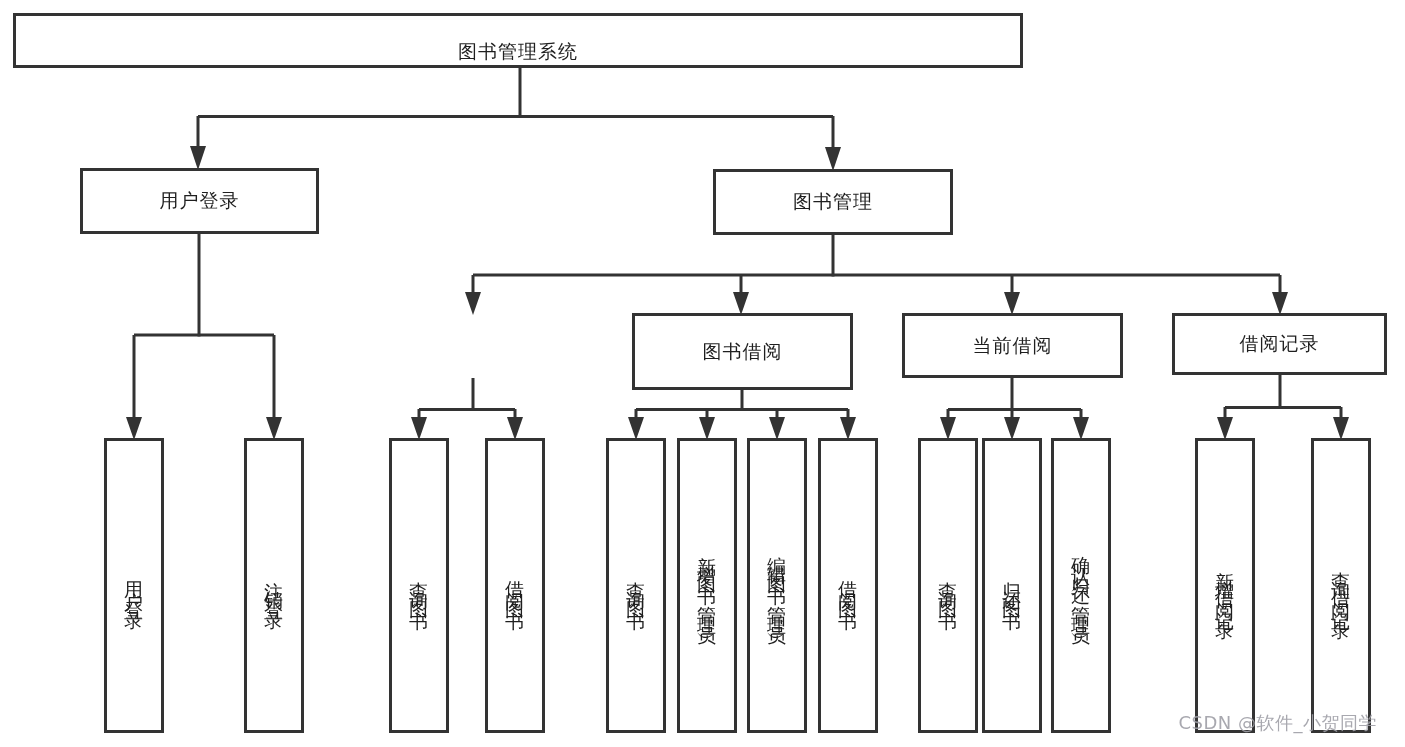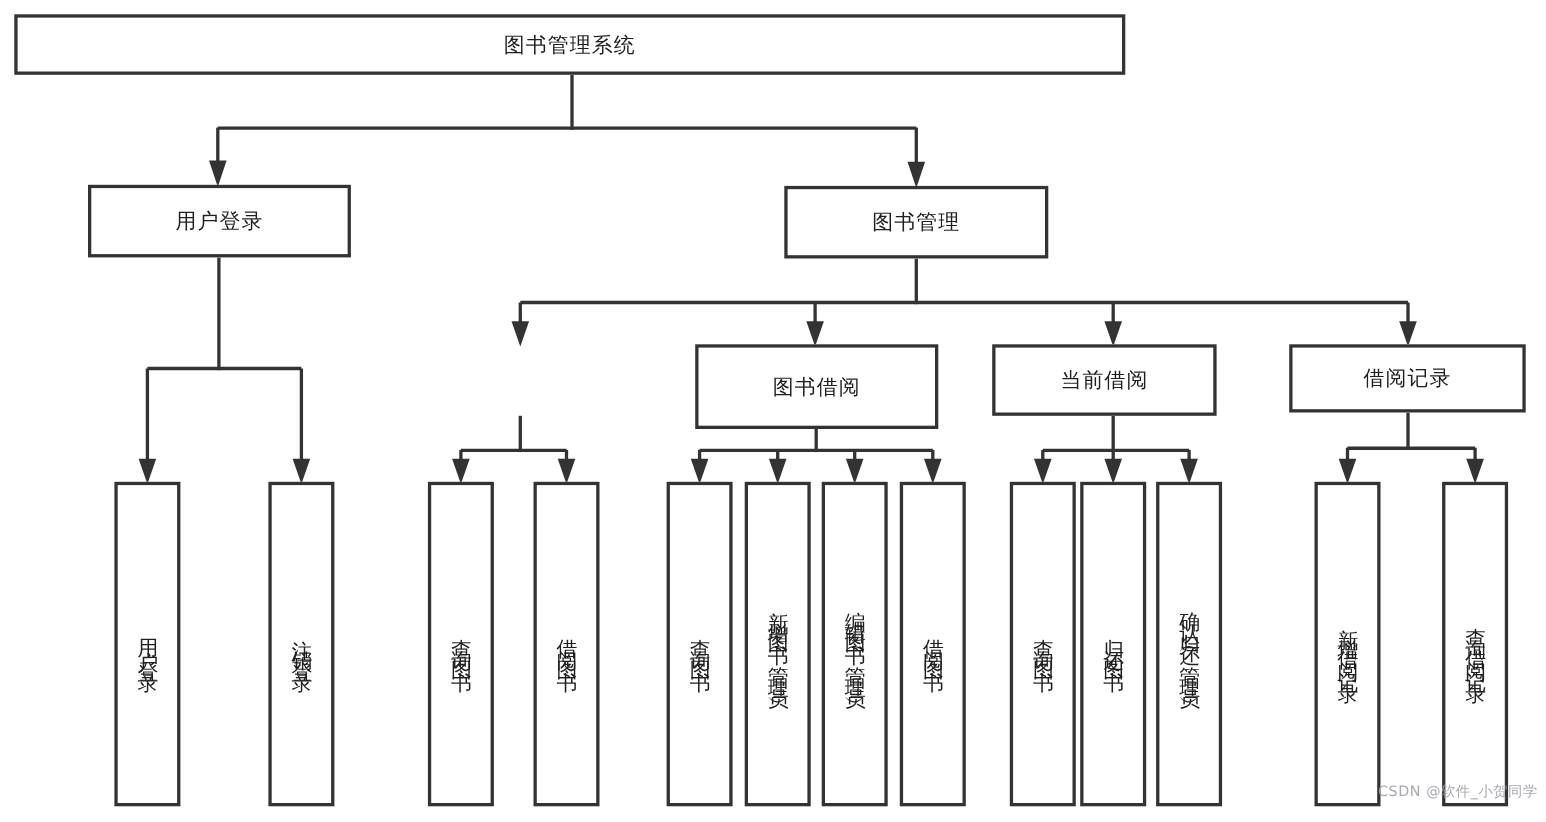--- a/index.html
+++ b/index.html
@@ -31,49 +31,49 @@
   .h-node { font-size: 19px; letter-spacing: 1px; }
   .v-node span {
     writing-mode: vertical-rl;
     text-orientation: mixed;
     font-size: 19px;
     letter-spacing: 10px;
     line-height: 1;
     white-space: nowrap;
   }
   
-  .n-root  { left: 13px;   top: 13px;  width: 1010px; height: 55px; }
+  .n-root  { left: 13px;   top: 13px;  width: 1010px; height: 55px; align-items: flex-end; }
   
   .n-l2-0  { left: 80px;   top: 168px; width: 239px;  height: 66px; }
   .n-l2-1  { left: 713px;  top: 169px; width: 240px;  height: 66px; }
   
   .n-l3-0  { left: 363px;  top: 313px; width: 220px;  height: 65px; }
   .n-l3-1  { left: 632px;  top: 313px; width: 221px;  height: 77px; }
-  .n-l3-2  { left: 902px;  top: 313px; width: 204px;  height: 65px; }
+  .n-l3-2  { left: 902px;  top: 313px; width: 221px;  height: 65px; }
   .n-l3-3  { left: 1172px; top: 313px; width: 215px;  height: 62px; }
   
   .leaf    { top: 438px; width: 60px; height: 295px; }
   .n-le-0  { left: 104px; }
   .n-le-1  { left: 244px; }
   .n-le-2  { left: 389px; }
   .n-le-3  { left: 485px; }
   .n-le-4  { left: 606px; }
   .n-le-5  { left: 677px; }
   .n-le-6  { left: 747px; }
   .n-le-7  { left: 818px; }
   .n-le-8  { left: 918px; }
   .n-le-9  { left: 982px; }
   .n-le-10 { left: 1051px; }
   .n-le-11 { left: 1195px; }
   .n-le-12 { left: 1311px; }
   .watermark {
     position: absolute;
-    right: 7px;
+    right: 28px;
     top: 711px;
-    font-size: 13px;
+    font-size: 18px;
     color: rgba(158, 158, 166, 0.9);
     z-index: 5;
     letter-spacing: 0.5px;
     white-space: nowrap;
   }
 </style>
 </head>
 <body>
 
 <div id="canvas">

